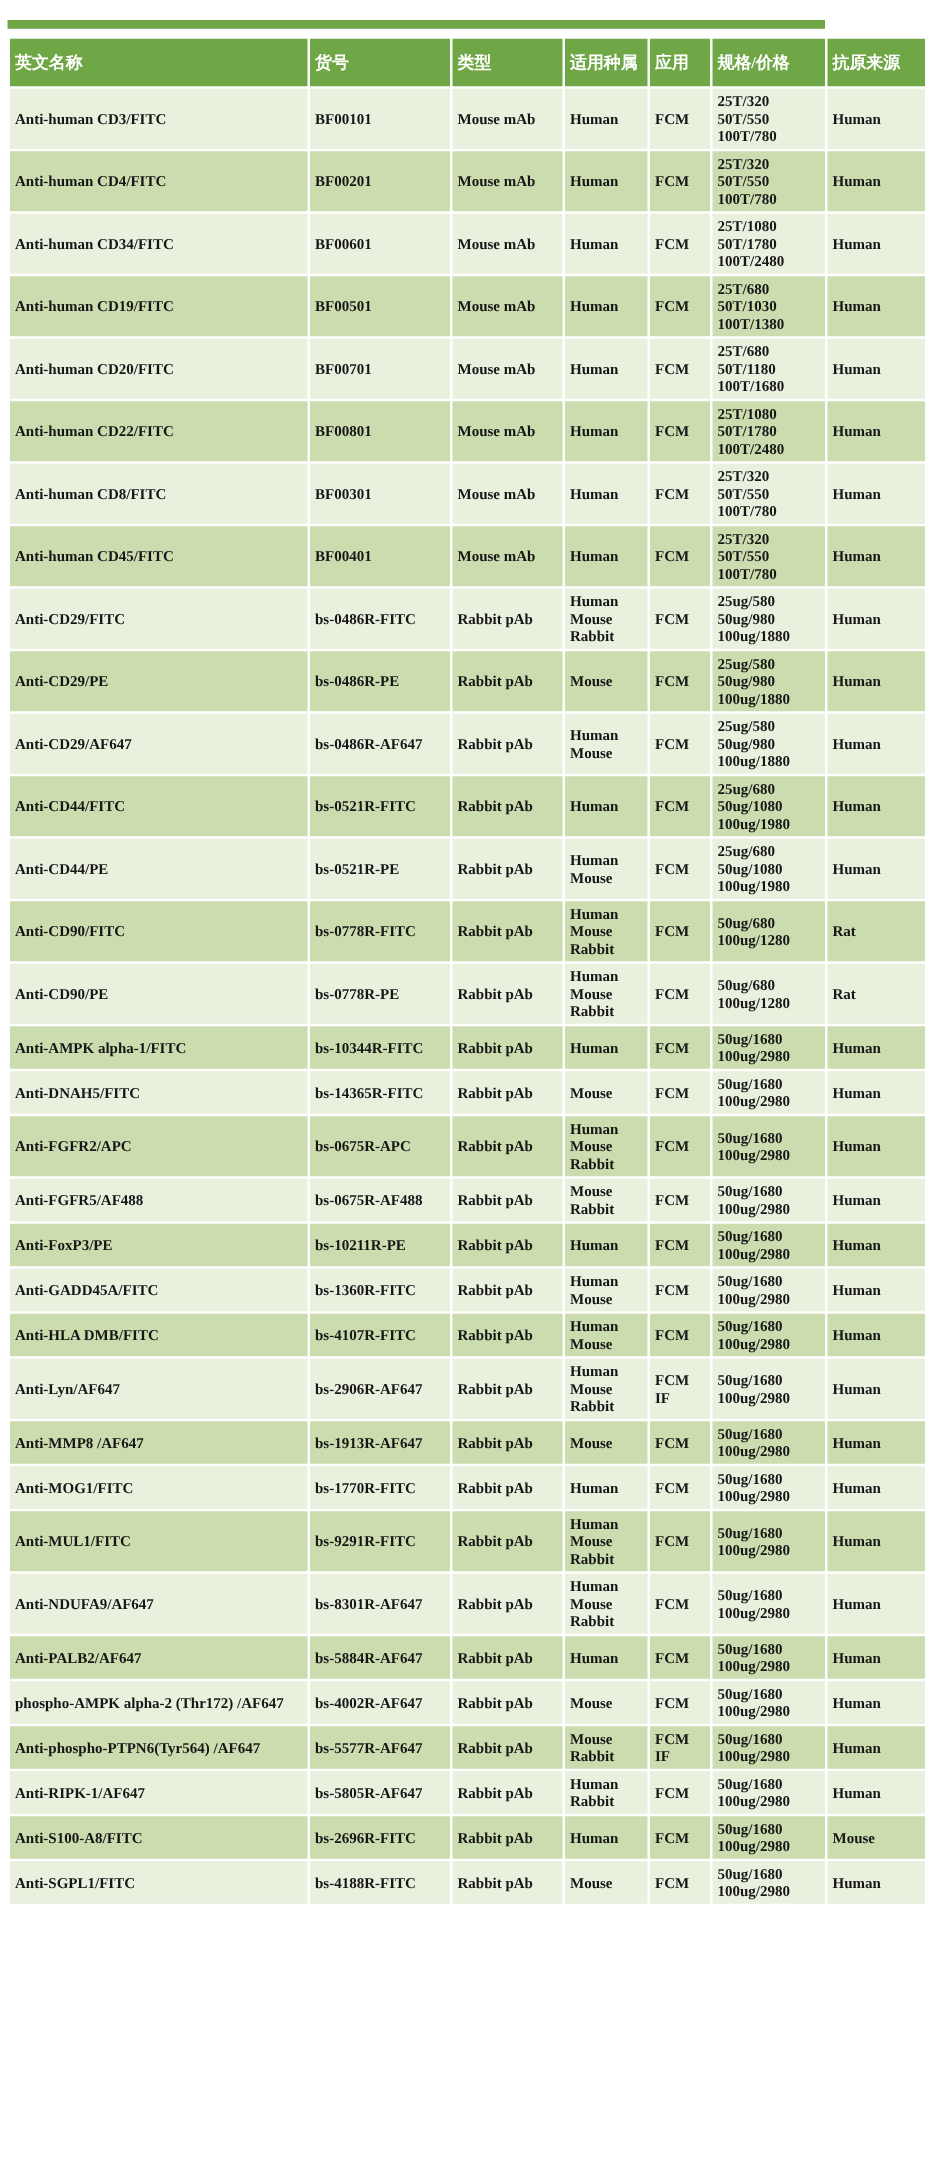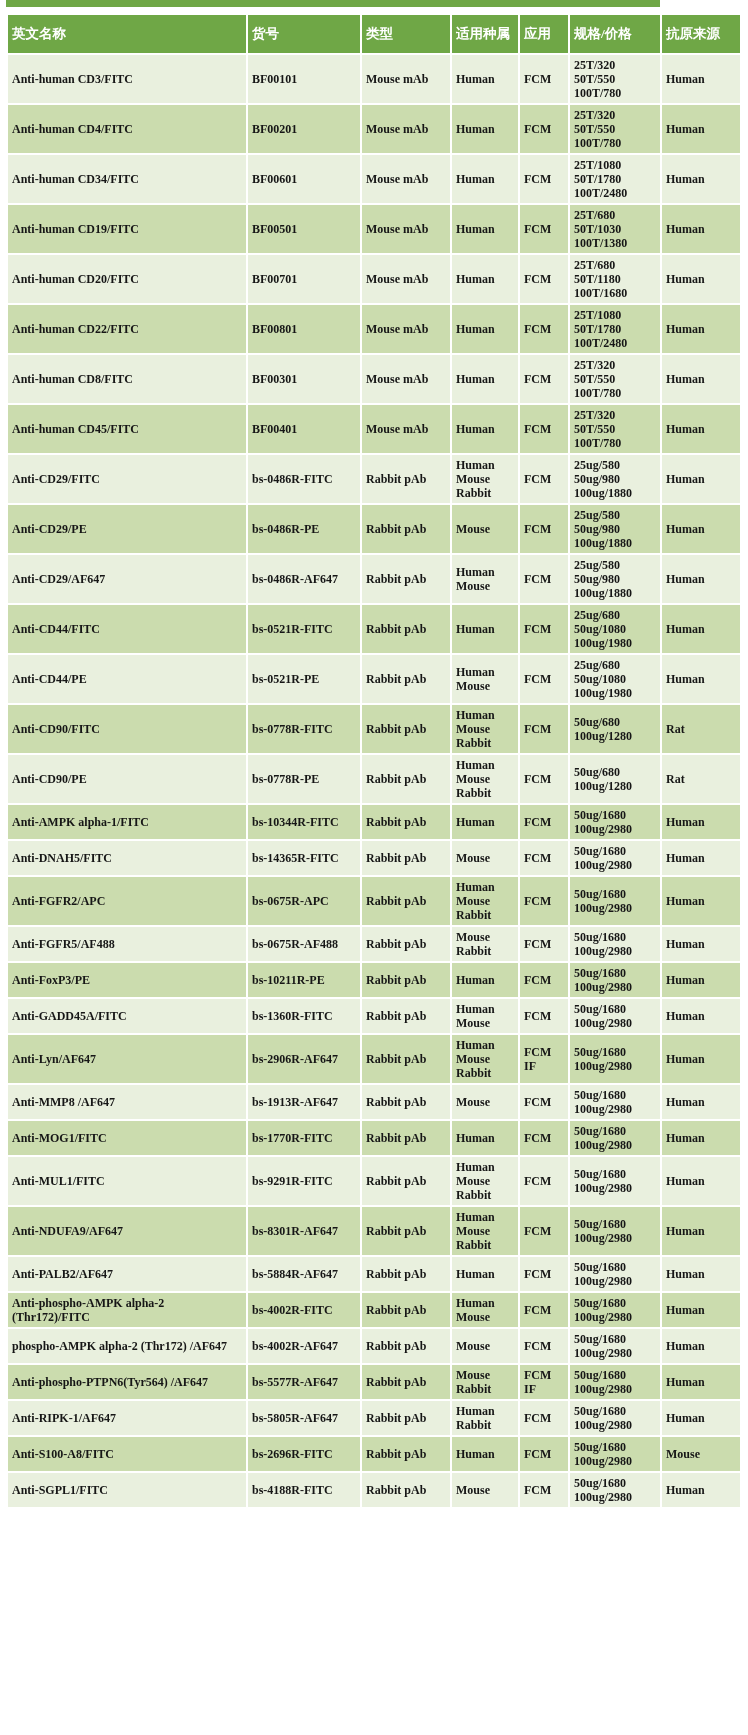--- a/index.html
+++ b/index.html
@@ -5,21 +5,21 @@
   html, body {
     margin: 0;
     padding: 0;
     background: #ffffff;
     width: 748px;
     font-family: "Liberation Serif", "DejaVu Serif", serif;
   }
   .page {
     width: 666px;
     box-sizing: border-box;
-    padding: 0 6px;
+    padding: 16px 6px;
   }
   .top-bar {
     height: 7px;
     background: var(--header-bg, #6FA746);
     margin-bottom: 6px;
   }
   table.products {
     table-layout: fixed;
     width: 736px;
     border-collapse: separate;
@@ -398,20 +398,35 @@
             <div>Mouse</div>
           </td>
           <td>FCM</td>
           <td>
             <div>50ug/1680</div>
             <div>100ug/2980</div>
           </td>
           <td>Human</td>
         </tr>
         <tr>
+          <td>Anti-HLA DMB/FITC</td>
+          <td>bs-4107R-FITC</td>
+          <td>Rabbit pAb</td>
+          <td>
+            <div>Human</div>
+            <div>Mouse</div>
+          </td>
+          <td>FCM</td>
+          <td>
+            <div>50ug/1680</div>
+            <div>100ug/2980</div>
+          </td>
+          <td>Human</td>
+        </tr>
+        <tr>
           <td>Anti-Lyn/AF647</td>
           <td>bs-2906R-AF647</td>
           <td>Rabbit pAb</td>
           <td>
             <div>Human</div>
             <div>Mouse</div>
             <div>Rabbit</div>
           </td>
           <td>FCM IF</td>
           <td>
@@ -479,35 +494,20 @@
             <div>100ug/2980</div>
           </td>
           <td>Human</td>
         </tr>
         <tr>
           <td>Anti-PALB2/AF647</td>
           <td>bs-5884R-AF647</td>
           <td>Rabbit pAb</td>
           <td>
             <div>Human</div>
-          </td>
-          <td>FCM</td>
-          <td>
-            <div>50ug/1680</div>
-            <div>100ug/2980</div>
-          </td>
-          <td>Human</td>
-        </tr>
-        <tr>
-          <td>Anti-phospho-AMPK alpha-2 (Thr172)/FITC</td>
-          <td>bs-4002R-FITC</td>
-          <td>Rabbit pAb</td>
-          <td>
-            <div>Human</div>
-            <div>Mouse</div>
           </td>
           <td>FCM</td>
           <td>
             <div>50ug/1680</div>
             <div>100ug/2980</div>
           </td>
           <td>Human</td>
         </tr>
         <tr>
           <td>phospho-AMPK alpha-2 (Thr172) /AF647</td>

